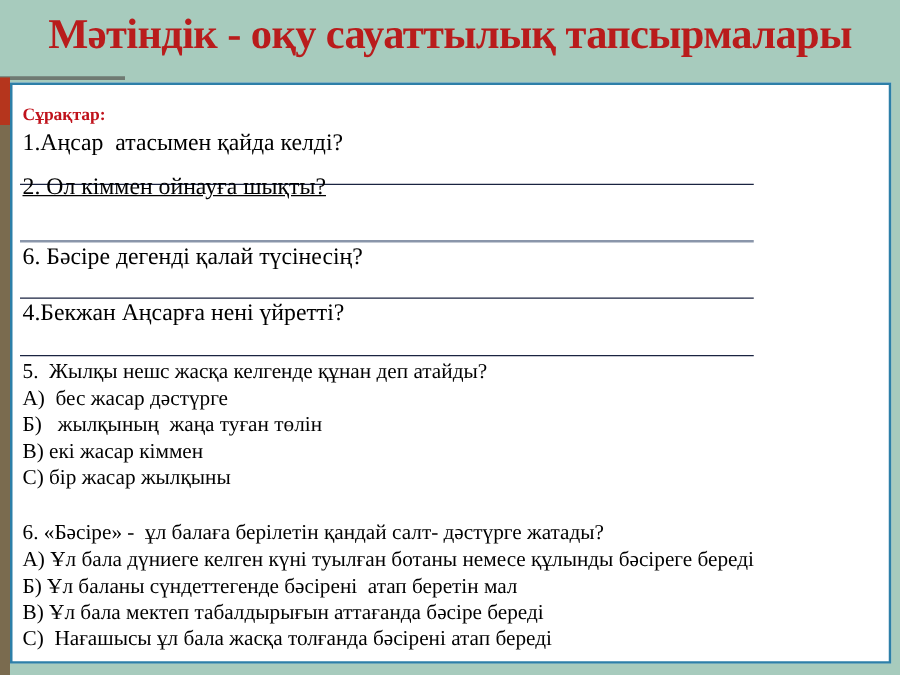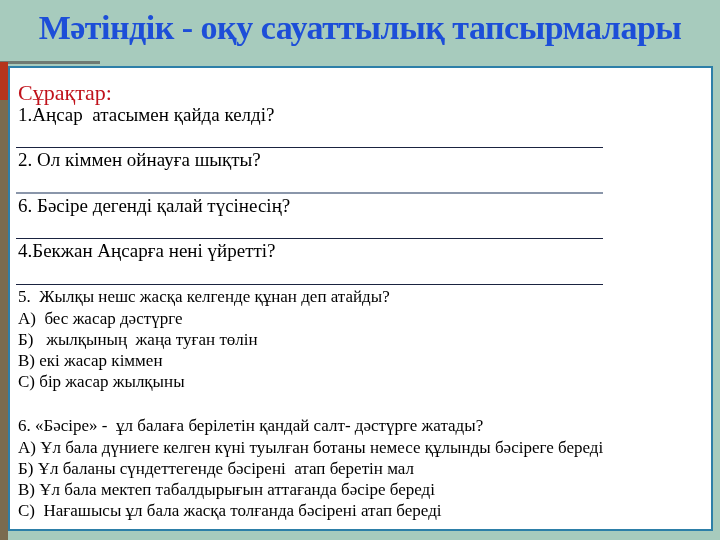--- a/index.html
+++ b/index.html
@@ -17,35 +17,35 @@
     background: #b5351d;
   }
   .title-rule {
     position: absolute; left: 0; top: 61px; width: 100px; height: 3px;
     background: #6f7a72;
   }
   .title {
     position: absolute; left: 0; top: 0; width: 720px; height: 60px;
     text-align: center; line-height: 56px;
     font-family: "Liberation Serif", serif; font-weight: bold;
-    font-size: 34px; color: #1d4ed8; letter-spacing: -0.5px;
+    font-size: 34px; color: #b91c1c; letter-spacing: -0.5px;
   }
   .card {
     position: absolute; left: 8px; top: 66px; width: 705px; height: 465px;
     background: #ffffff; border: 2px solid #2d7fa8; box-sizing: border-box;
   }
   .bottom-strip {
     position: absolute; left: 8px; top: 531px; width: 712px; height: 9px;
     background: #a7cbbd;
   }
   .line {
     position: absolute; left: 18px; width: 585px; font-size: 17px;
     color: #000000; white-space: pre; line-height: 20px;
   }
-  .heading { color: #c0121b; font-weight: normal; font-size: 22px; }
+  .heading { color: #c0121b; font-weight: bold; font-size: 14px; }
   .q-large { font-size: 19px; }
   .rule {
     position: absolute; left: 16px; width: 587px; height: 1px; background: #1a2340;
   }
   .rule.grey { background: #8a96aa; height: 2px; }
 </style>
 </head>
 <body>
 
 <div class="title">Мәтіндік -  оқу сауаттылық тапсырмалары</div>
@@ -53,21 +53,21 @@
 <div class="left-strip-brown"></div>
 <div class="left-strip-red"></div>
 
 <div class="card"></div>
 
 <div class="line heading" style="top:83px;">Сұрақтар:</div>
 
 <div class="line q-large" style="top:105px;">1.Аңсар  атасымен қайда келді?</div>
 <div class="rule" style="top:147px;"></div>
 
-<div class="line q-large" style="top:150px;">2. Ол кіммен ойнауға шықты?</div>
+<div class="line q-large" style="top:140px;text-decoration:underline;">2. Ол кіммен ойнауға шықты?</div>
 <div class="rule grey" style="top:192px;"></div>
 
 <div class="line q-large" style="top:196px;">6. Бәсіре дегенді қалай түсінесің?</div>
 <div class="rule" style="top:238px;"></div>
 
 <div class="line q-large" style="top:241px;">4.Бекжан Аңсарға нені үйретті?</div>
 <div class="rule" style="top:284px;"></div>
 
 <div class="line" style="top:287px;">5.  Жылқы нешс жасқа келгенде құнан деп атайды?</div>
 <div class="line" style="top:309px;">А)  бес жасар дәстүрге</div>

